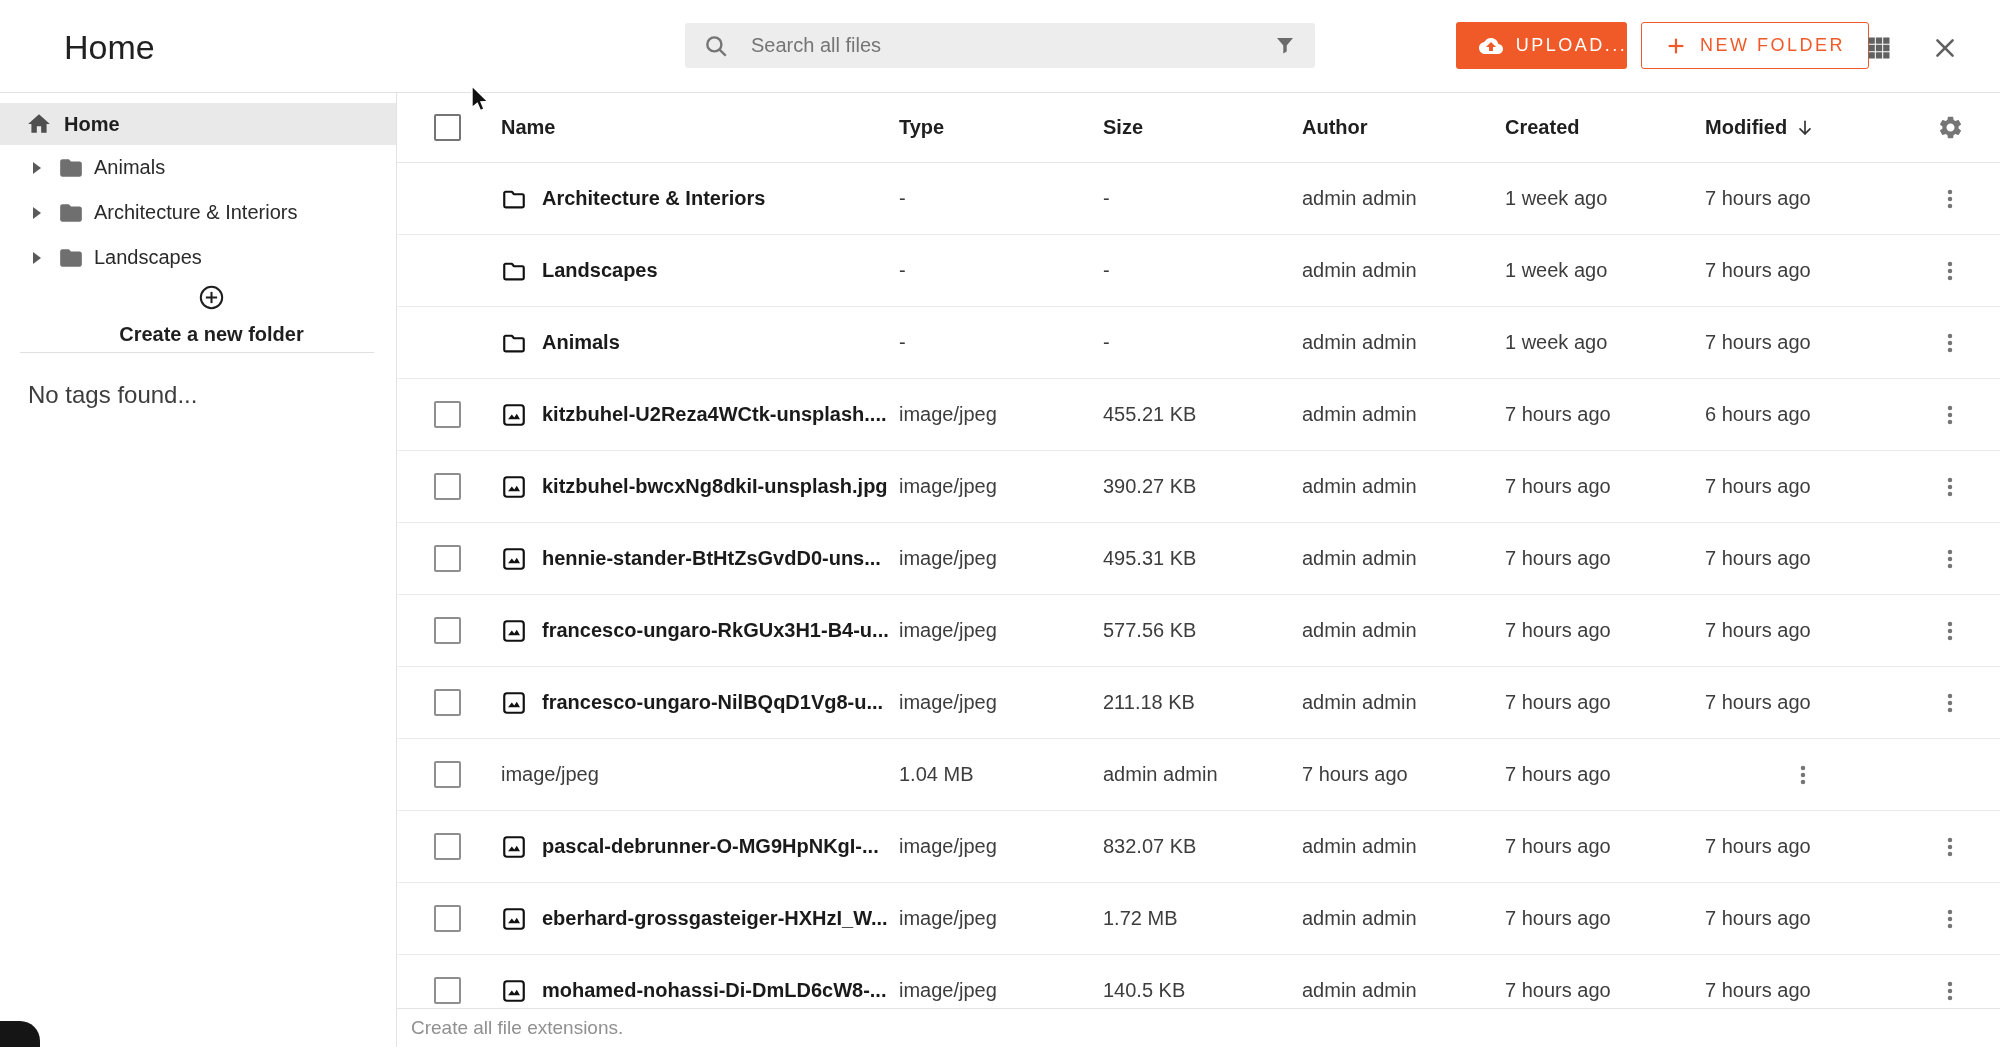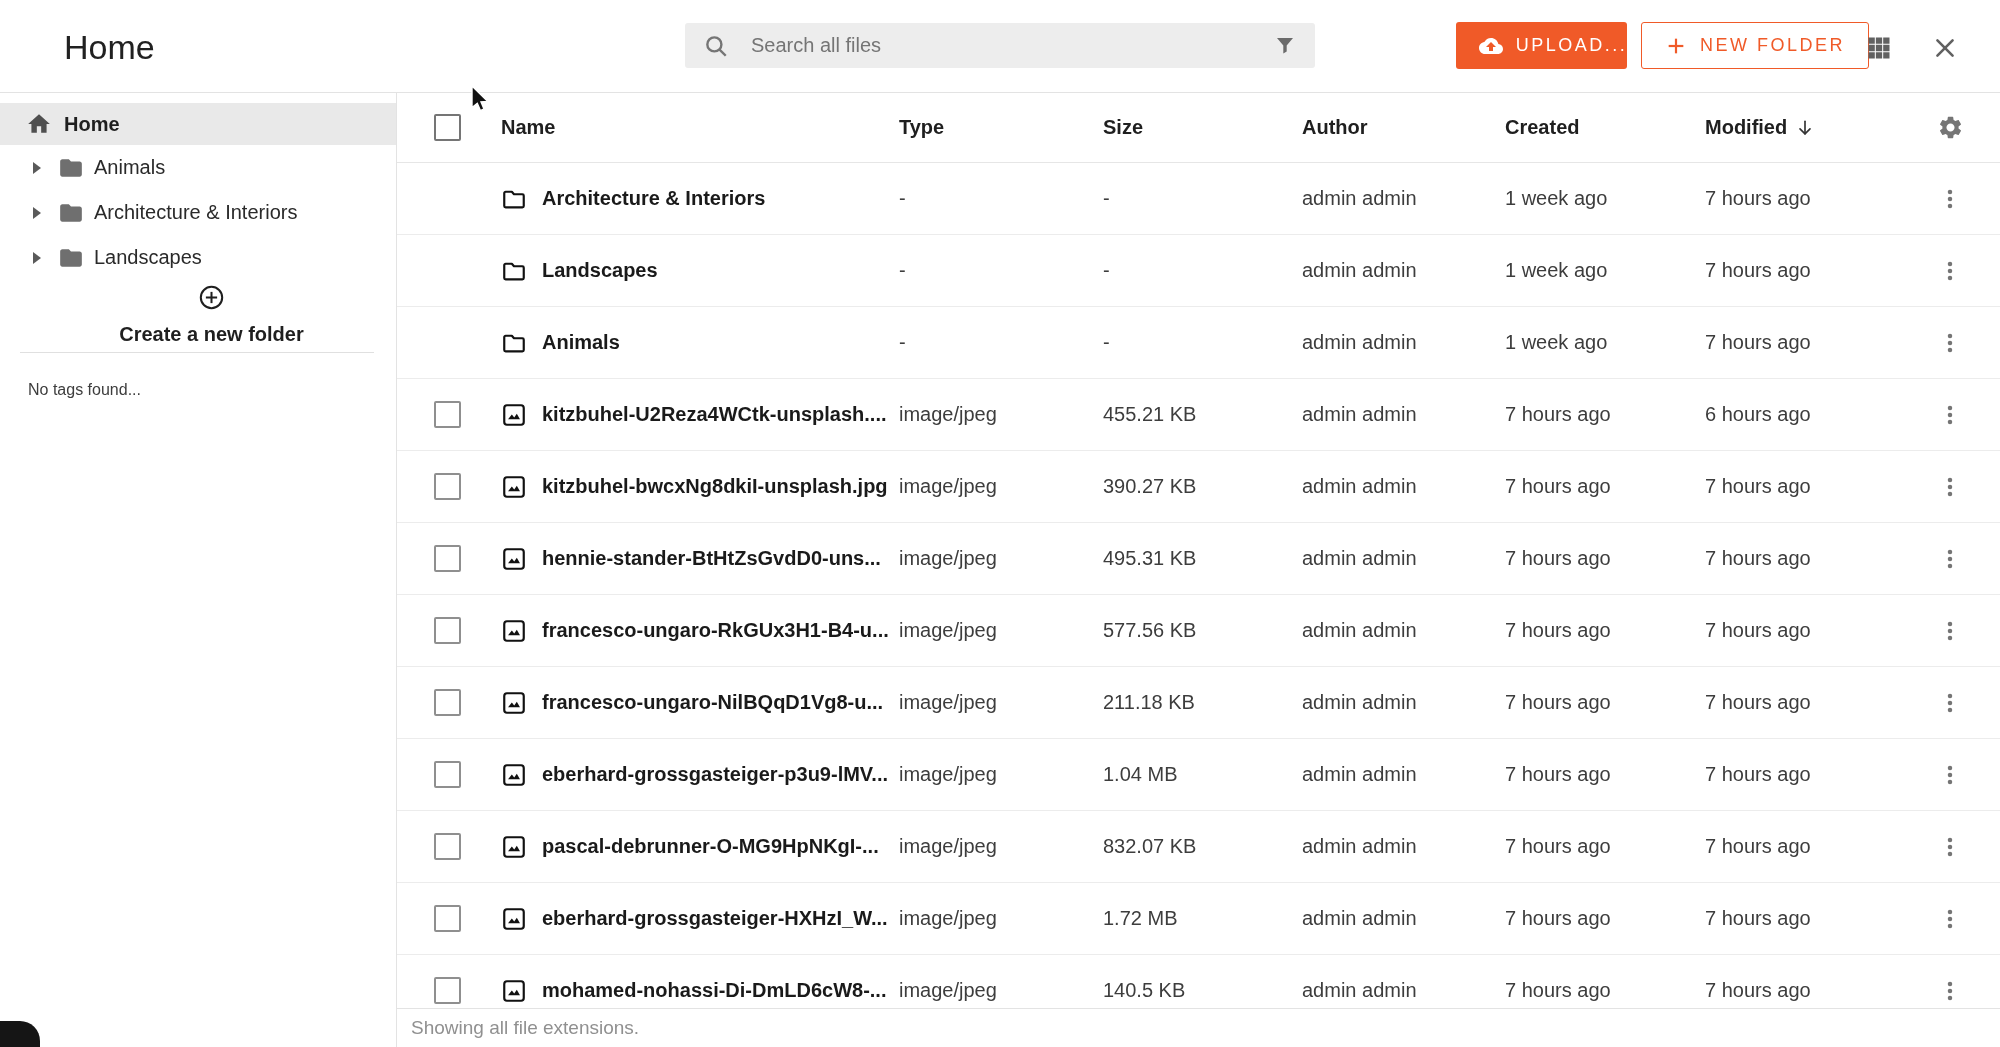--- a/index.html
+++ b/index.html
@@ -39,21 +39,21 @@
                align-items:center; padding-left:26px; gap:12px; cursor:pointer; }
   .side-home .label { font-size:20px; font-weight:700; color:#1f1f1f; }
   .tree-item { height:45px; display:flex; align-items:center; padding-left:30px; cursor:pointer; }
   .tree-item .caret { width:14px; color:#5a5a5a; }
   .tree-item .foldericon { margin-left:14px; color:var(--icon-gray); }
   .tree-item .label { margin-left:10px; font-size:20px; color:#2a2a2a; }
   .create-folder { margin-top:4px; height:45px; display:flex; align-items:center;
                    padding-left:27px; gap:12px; cursor:pointer;flex-direction:column; }
   .create-folder .label { font-size:20px; font-weight:700; color:#1f1f1f; }
   .side-divider { margin:23px 22px 0 20px; border-top:1px solid #e0e0e0; }
-  .no-tags { margin-top:28px; padding-left:28px; font-size:16px; color:var(--txt-secondary); }
+  .no-tags { margin-top:28px; padding-left:28px; font-size:24px; color:var(--txt-secondary); }
 
   
   .content { position:absolute; left:397px; top:93px; width:1603px; bottom:0; background:#fff; }
   .grid-row { display:grid; grid-template-columns:104px 398px 204px 199px 203px 200px 195px 1fr;
               align-items:center; }
   .thead { height:70px; border-bottom:1px solid #e6e6e6; font-weight:700; font-size:20px; color:#1f1f1f; }
   .rows { position:absolute; top:70px; left:0; right:0; bottom:0; overflow:hidden; }
   .trow { height:72px; border-bottom:1px solid var(--row-border); font-size:20px; cursor:pointer; }
   .cell-check { display:flex; }
   .checkbox { width:27px; height:27px; margin-left:37px; border:2px solid #757575;
@@ -451,30 +451,20 @@
               <circle cx="12" cy="12" r="2.1"></circle>
               <circle cx="12" cy="18.5" r="2.1"></circle>
         </svg>
       </span>
     </div>
   </div>
       <div class="grid-row trow is-file">
     <div class="cell-check">
       <span class="checkbox row-checkbox"></span>
     </div>
-    <div class="cell-name">
-
-      <span class="icon24 file-icon">
-        <svg width="26" height="26" viewBox="0 0 24 24">
-          <rect x="3" y="3" width="18" height="18" rx="2.5" fill="none" stroke="currentColor" stroke-width="2"></rect>
-          <path d="M6.5 16 L10 11.5 L12.2 14.2 L14.6 10.8 L17.5 16 Z" fill="currentColor"></path>
-        </svg>
-      </span>
-      <span class="name-text">eberhard-grossgasteiger-p3u9-lMV...</span>
-    </div>
     <div class="cell-type">image/jpeg</div>
     <div class="cell-size">1.04 MB</div>
     <div class="cell-author">admin admin</div>
     <div class="cell-created">7 hours ago</div>
     <div class="cell-modified">7 hours ago</div>
     <div class="cell-actions">
       <span class="kebab-wrap">
         <svg width="26" height="26" viewBox="0 0 24 24" fill="currentColor">
           <circle cx="12" cy="5.5" r="2.1"></circle>
               <circle cx="12" cy="12" r="2.1"></circle>
@@ -566,21 +556,21 @@
           <circle cx="12" cy="5.5" r="2.1"></circle>
               <circle cx="12" cy="12" r="2.1"></circle>
               <circle cx="12" cy="18.5" r="2.1"></circle>
         </svg>
       </span>
     </div>
   </div>
     </div>
 
   <div class="list-footer">
-    <span class="footer-text">Showing all file extensions.</span>
+    <span class="footer-text">Create all file extensions.</span>
   </div>
 </main>
 
 <div class="corner-dark"></div>
 <div class="cursor">
   <svg width="22" height="30" viewBox="0 0 22 30">
     <path d="M2 1 L2 22.5 L7.3 18.3 L10.4 25.6 L14 24 L11 16.9 L17.8 16.4 Z" fill="#111" stroke="#fff" stroke-width="1.4"></path>
   </svg>
 </div>
 

